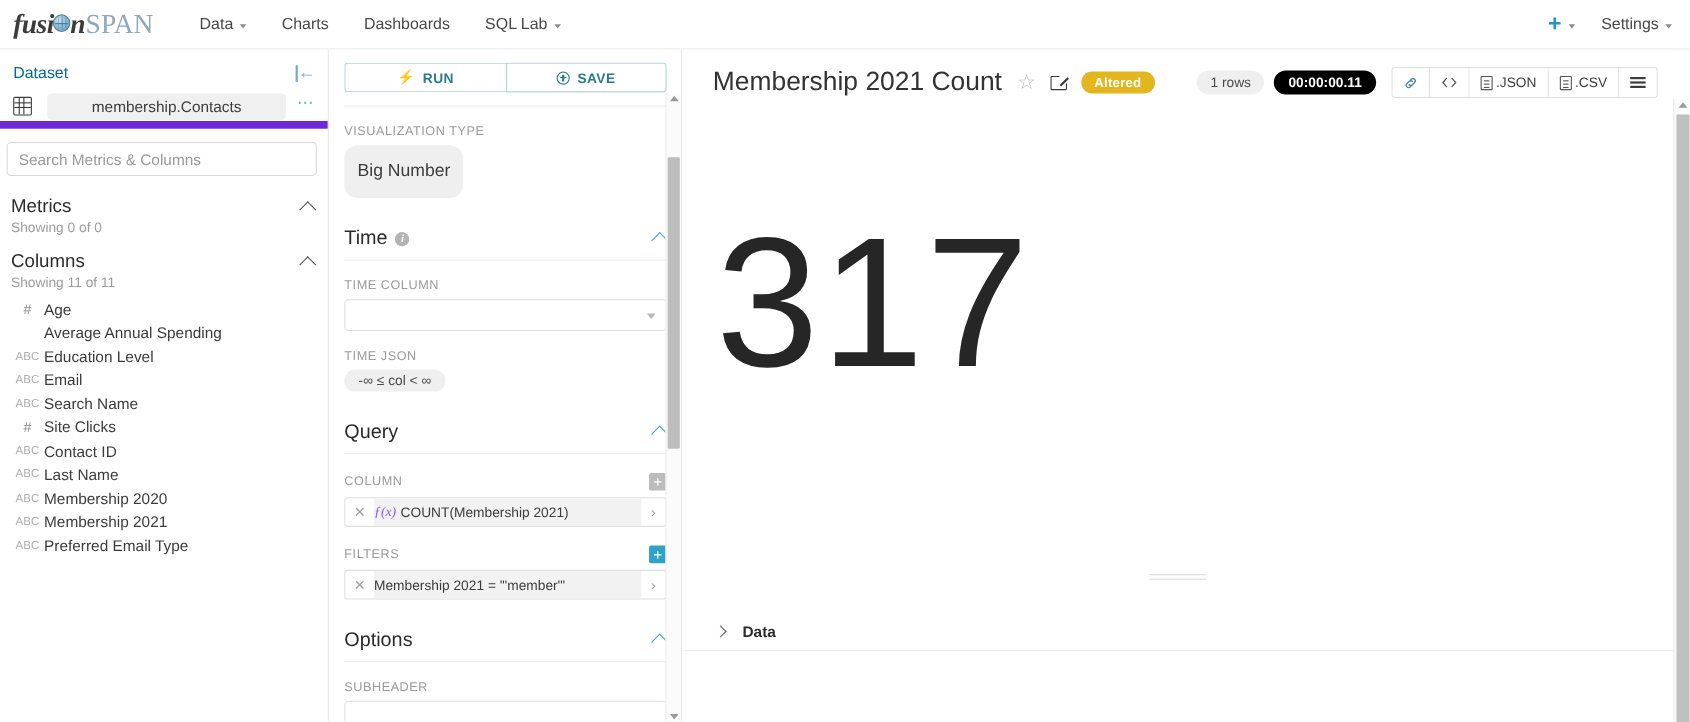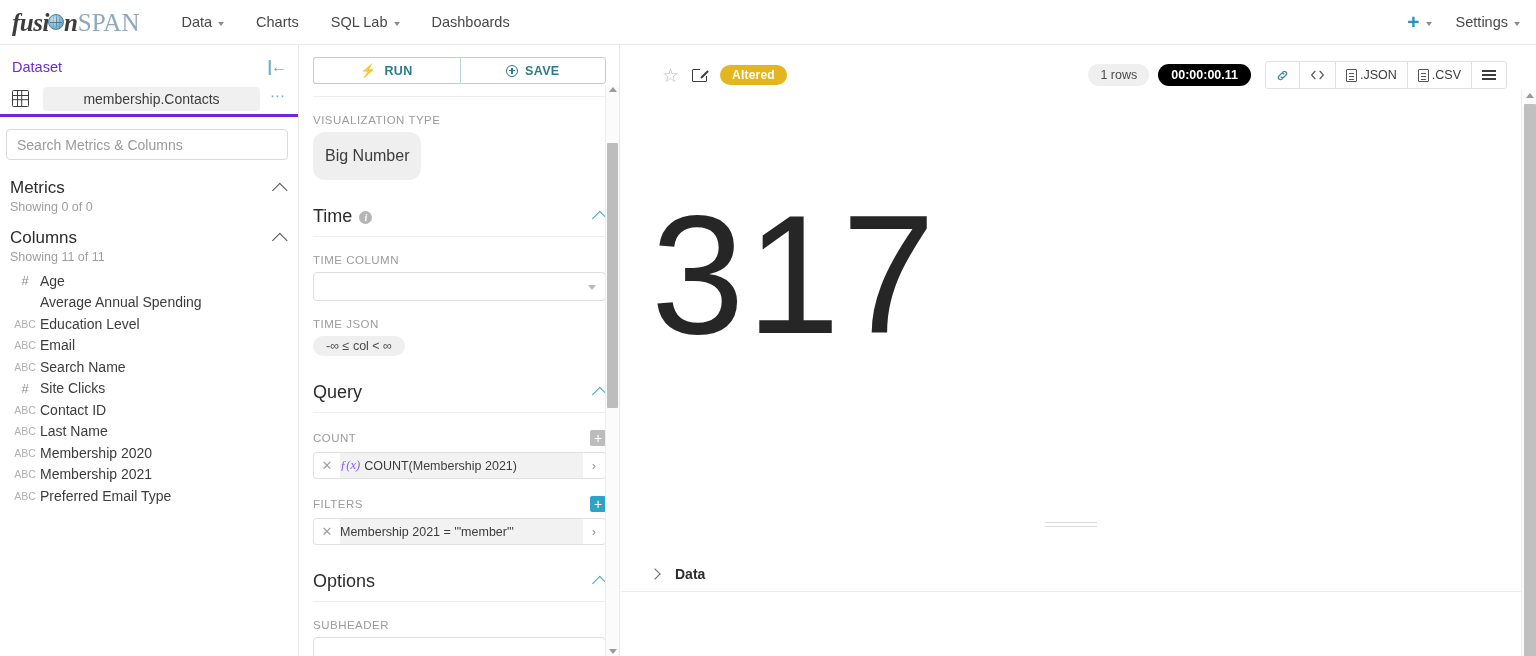--- a/index.html
+++ b/index.html
@@ -96,29 +96,29 @@
     position: absolute; left: 0; top: 0;
     width: 299px; height: 611px;
     background: #fff;
     border-right: 1px solid #e8e8e8;
     overflow: hidden;
   }
   .ds-head {
     display: flex; align-items: center;
     padding: 14px 12px 8px 12px;
   }
-  .ds-head-title { font-size: 14.5px; color: #6d28d9; }
+  .ds-head-title { font-size: 14.5px; color: #0369a1; }
   .collapse-icon {
     margin-left: auto; color: #6fb1c4; font-size: 16px; line-height: 1;
     cursor: pointer; letter-spacing: -1px; font-weight: 600;
   }
   .ds-row {
     display: flex; align-items: center;
     padding: 0 12px 0 12px; height: 34px;
-    border-bottom: 3px solid #6d28d9;
+    border-bottom: 7px solid #6d28d9;
     margin-bottom: 0;
   }
   .grid-icon {
     width: 17px; height: 17px; flex: 0 0 17px;
     position: relative;
     border: 1.6px solid #3c3c3c;
     border-radius: 1.5px;
   }
   .grid-icon::before {
     content:''; position:absolute; left:0; right:0; top:3.6px; height:1.3px;
@@ -477,25 +477,25 @@
 
   <div class="nav-links">
     <div class="nav-link">
       <span>Data</span>
       <span class="caret"></span>
     </div>
     <div class="nav-link">
       <span>Charts</span>
     </div>
     <div class="nav-link">
+      <span>Dashboards</span>
+    </div>
+    <div class="nav-link">
       <span>SQL Lab</span>
       <span class="caret"></span>
-    </div>
-    <div class="nav-link">
-      <span>Dashboards</span>
     </div>
   </div>
 
   <div class="nav-right">
     <div class="plus-item">
       <span class="plus-glyph">+</span>
       <span class="caret"></span>
     </div>
     <div class="settings-item">
       <span>Settings</span>
@@ -612,21 +612,21 @@
 
       <div class="field-label">TIME JSON</div>
       <div class="range-pill">-∞ ≤ col &lt; ∞</div>
 
       <div class="panel-section-head">
         <span class="panel-section-title">Query</span>
         <span class="chev-up-teal"></span>
       </div>
 
       <div class="label-row">
-        <span class="field-label">COUNT</span>
+        <span class="field-label">COLUMN</span>
         <span class="add-btn gray">+</span>
       </div>
       <div class="chip">
         <span class="chip-x">✕</span>
         <span class="chip-body">
           <span class="fx-icon">ƒ(x)</span>
           <span>COUNT(Membership 2021)</span>
         </span>
         <span class="chip-caret">›</span>
       </div>
@@ -653,20 +653,21 @@
 
     <div class="cp-scrollbar">
       <span class="cp-sb-arrow-up"></span>
       <span class="cp-sb-thumb"></span>
       <span class="cp-sb-arrow-down"></span>
     </div>
   </div>
 
   <div class="chart-panel">
     <div class="chart-header">
+      <span class="chart-title">Membership 2021 Count</span>
       <span class="star-icon">☆</span>
       <span class="edit-icon"></span>
       <span class="altered-badge">Altered</span>
 
       <span class="header-right">
         <span class="rows-pill">1 rows</span>
         <span class="timer-pill">00:00:00.11</span>
         <span class="btn-group">
           <span class="grp-btn">
             <svg width="13" height="13" viewBox="0 0 16 16">

